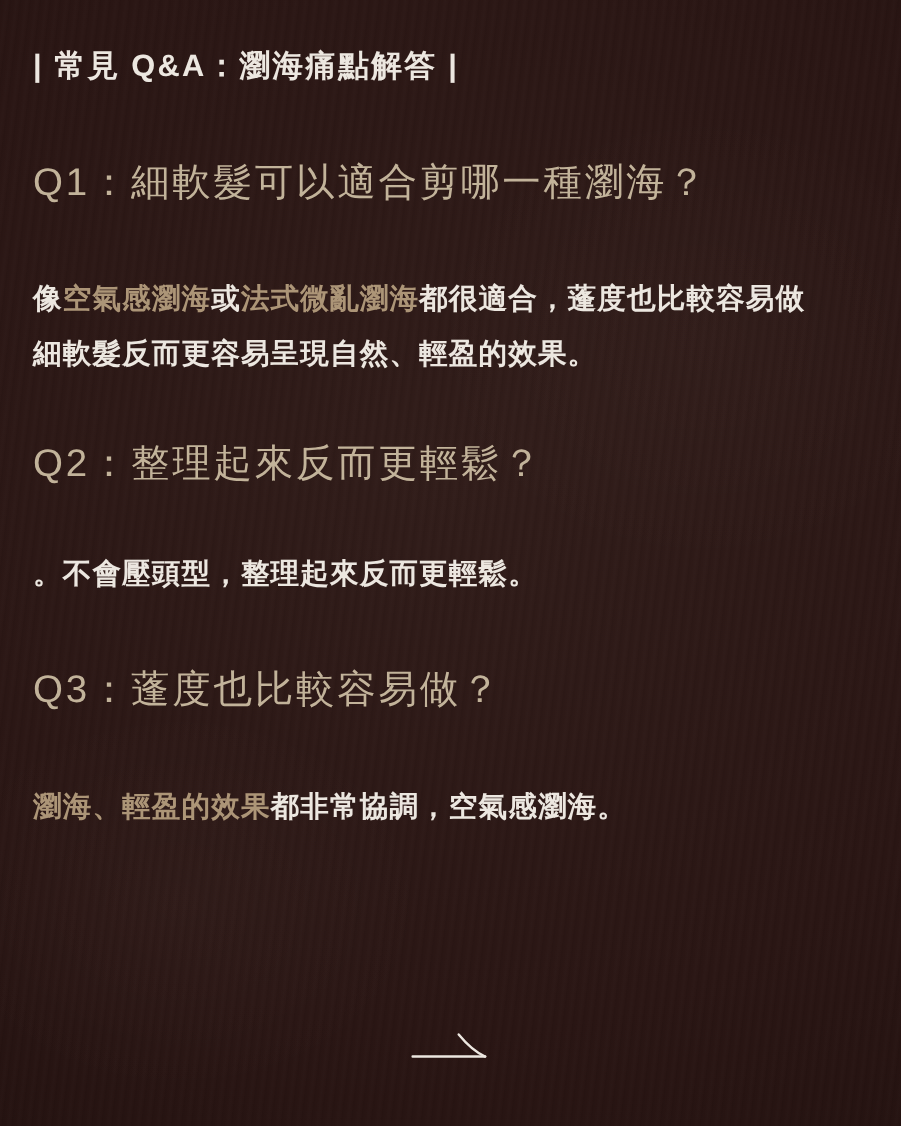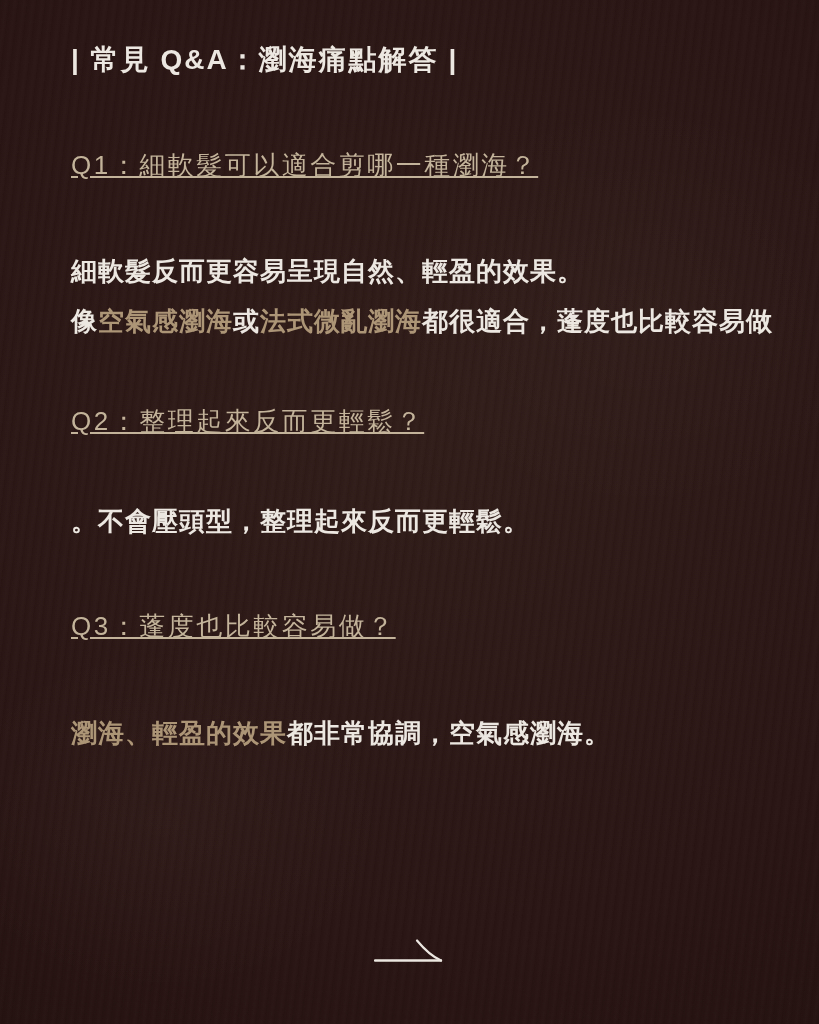--- a/index.html
+++ b/index.html
@@ -19,45 +19,44 @@
   
   .texture {
     position: absolute; inset: 0; pointer-events: none;
     background:
       radial-gradient(ellipse 40% 25% at 20% 80%, rgba(255,230,210,0.025), transparent 70%),
       radial-gradient(ellipse 45% 30% at 78% 30%, rgba(255,230,210,0.02), transparent 70%),
       repeating-linear-gradient(97deg, rgba(0,0,0,0.05) 0px, rgba(0,0,0,0) 3px, rgba(255,255,255,0.012) 6px, rgba(0,0,0,0) 9px);
   }
   .content {
     position: relative;
-    padding: 0 71px;
+    padding: 0 30px;
     color: var(--text);
   }
   .title {
     margin: 44px 0 0 0;
     font-size: 28px;
     font-weight: 700;
     letter-spacing: 2px;
     line-height: 31px;
     white-space: nowrap;
     color: var(--text);
   }
   .qa { margin: 0; }
   .qa-q1 { margin-top: 76px; }
   .qa-q2 { margin-top: 61px; }
   .qa-q3 { margin-top: 66px; }
   .question {
     margin: 0;
-    font-size: 26px;
+    font-size: 35px;
     font-weight: 400;
     letter-spacing: 2.5px;
     line-height: 29px;
     white-space: nowrap;
     color: var(--heading);
-    text-decoration: underline;
   }
   .answer {
     margin-top: 66px;
     font-size: 26px;
     font-weight: 700;
     letter-spacing: 1px;
   }
   .qa-q2 .answer { margin-top: 60px; }
   .qa-q3 .answer { margin-top: 67px; }
   .answer .line {
@@ -79,22 +78,22 @@
 <body>
 
 <div class="canvas" style="--bg-base: #2a1614; --bg-center: #311d1a; --bg-edge: #20100e; --text: #ece7e0; --heading: #c2b39a; --highlight: #ac9577;">
   <div class="texture"></div>
   <div class="content">
     <h1 class="title">| 常見 Q&amp;A：瀏海痛點解答 |</h1>
     <div id="qa-sections">
         <section class="qa qa-q1">
           <h2 class="question">Q1：細軟髮可以適合剪哪一種瀏海？</h2>
           <div class="answer">
+            <div class="line"><span>像</span><span class="hl">空氣感瀏海</span><span>或</span><span class="hl">法式微亂瀏海</span><span>都很適合，蓬度也比較容易做</span></div>
             <div class="line"><span>細軟髮反而更容易呈現自然、輕盈的效果。</span></div>
-            <div class="line"><span>像</span><span class="hl">空氣感瀏海</span><span>或</span><span class="hl">法式微亂瀏海</span><span>都很適合，蓬度也比較容易做</span></div>
           </div>
         </section>
         <section class="qa qa-q2">
           <h2 class="question">Q2：整理起來反而更輕鬆？</h2>
           <div class="answer">
             <div class="line"><span>。不會壓頭型，整理起來反而更輕鬆。</span></div>
           </div>
         </section>
         <section class="qa qa-q3">
           <h2 class="question">Q3：蓬度也比較容易做？</h2>

